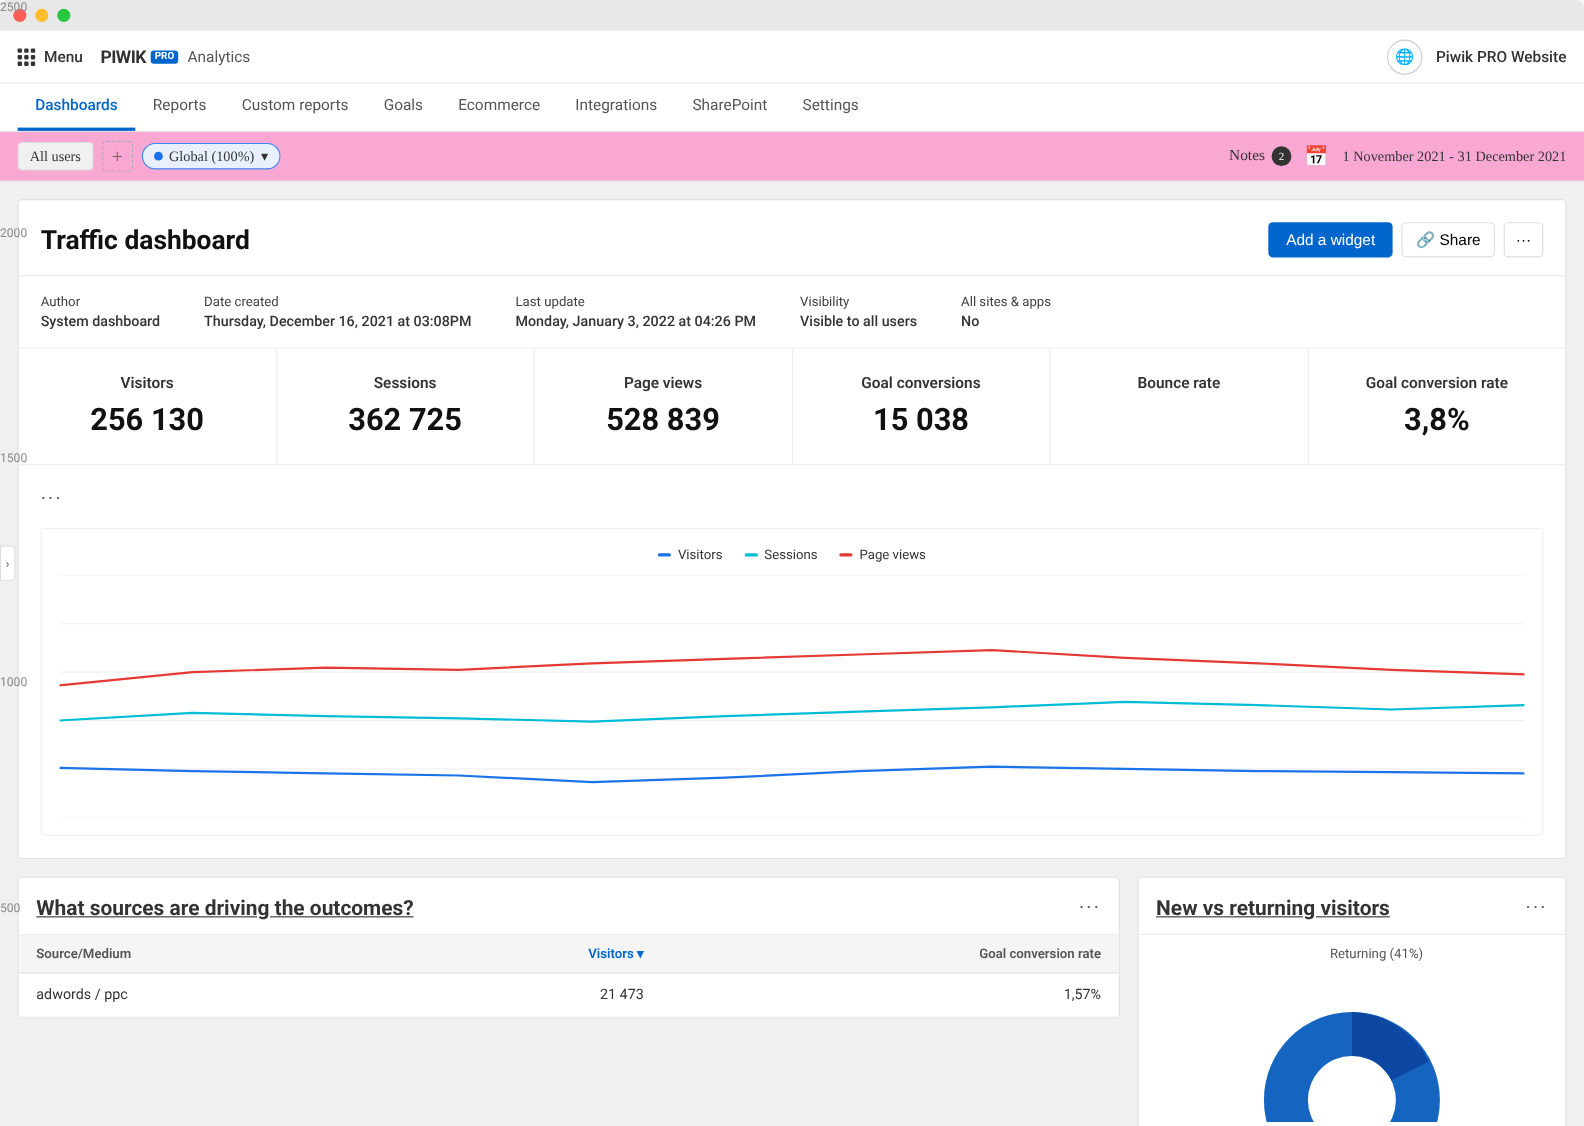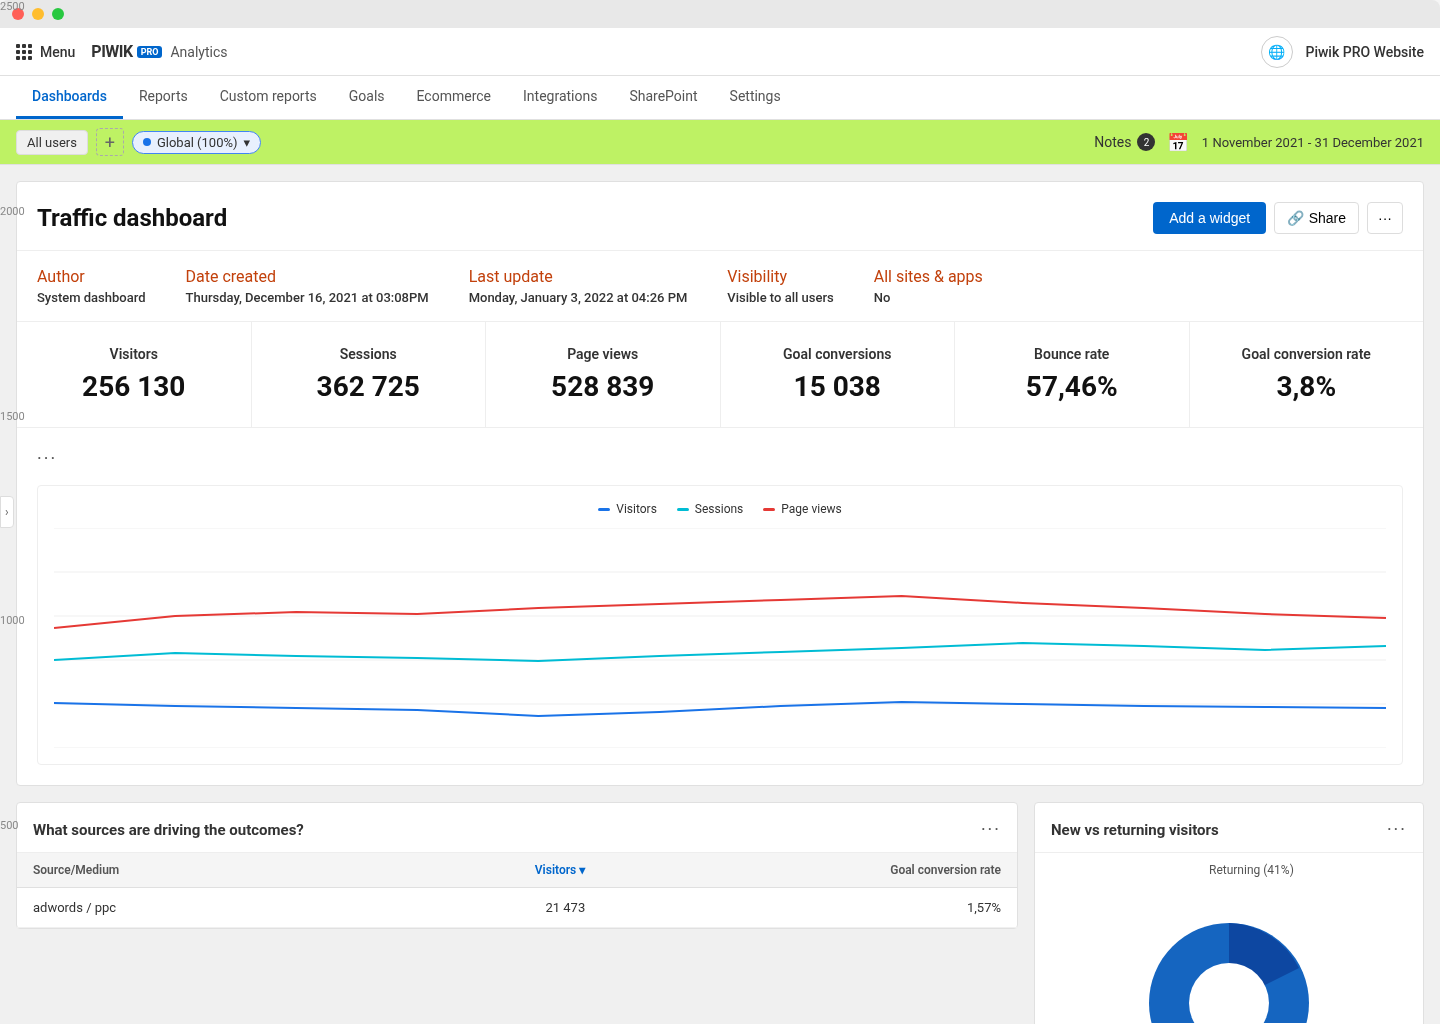--- a/index.html
+++ b/index.html
@@ -24,21 +24,21 @@
     .top-bar-right { margin-left: auto; display: flex; align-items: center; gap: 12px; }
     .globe-btn { width: 32px; height: 32px; border-radius: 50%; border: 1px solid #ccc; display: flex; align-items: center; justify-content: center; cursor: pointer; background: #fff; }
     .site-name { font-weight: 500; font-size: 14px; }
 
     
     .nav-tabs { background: #fff; border-bottom: 1px solid #e0e0e0; padding: 0 16px; display: flex; gap: 0; }
     .nav-tab { padding: 12px 16px; font-size: 14px; cursor: pointer; border-bottom: 3px solid transparent; color: #555; white-space: nowrap; }
     .nav-tab.active { color: #0066cc; border-bottom-color: #0066cc; font-weight: 500; }
 
     
-    .filter-bar { background: #bef264; padding: 8px 16px; display: flex; align-items: center; gap: 8px; border-bottom: 1px solid #e0e0e0; }
+    .filter-bar { background: #f9a8d4; padding: 8px 16px; display: flex; align-items: center; gap: 8px; border-bottom: 1px solid #e0e0e0; font-family: Liberation Serif, serif; }
     .filter-pill { background: #f0f0f0; border: 1px solid #ddd; border-radius: 4px; padding: 4px 10px; font-size: 13px; cursor: pointer; }
     .add-btn { width: 28px; height: 28px; display: flex; align-items: center; justify-content: center; border: 1px dashed #aaa; border-radius: 4px; cursor: pointer; color: #666; font-size: 18px; }
     .segment-pill { display: flex; align-items: center; gap: 6px; background: #e8f0fe; border: 1px solid #4285f4; border-radius: 20px; padding: 3px 10px; font-size: 13px; cursor: pointer; }
     .segment-dot { width: 8px; height: 8px; border-radius: 50%; background: #1a73e8; }
     .filter-right { margin-left: auto; display: flex; align-items: center; gap: 12px; }
     .notes-btn { display: flex; align-items: center; gap: 6px; cursor: pointer; font-size: 14px; }
     .notes-badge { background: #333; color: #fff; border-radius: 50%; width: 18px; height: 18px; display: flex; align-items: center; justify-content: center; font-size: 10px; }
     .calendar-btn { cursor: pointer; font-size: 18px; color: #555; }
     .date-range { font-size: 13px; color: #333; }
 
@@ -50,21 +50,21 @@
     .dashboard-header { padding: 20px 20px 16px; display: flex; align-items: center; justify-content: space-between; border-bottom: 1px solid #eee; }
     .dashboard-title { font-size: 24px; font-weight: 700; color: #111; }
     .dashboard-actions { display: flex; align-items: center; gap: 8px; border-radius: 14px; }
     .add-widget-btn { background: #0066cc; color: #fff; border: none; padding: 8px 16px; border-radius: 4px; font-size: 14px; cursor: pointer; font-weight: 500; }
     .share-btn { display: flex; align-items: center; gap: 4px; border: 1px solid #ddd; background: #fff; padding: 7px 12px; border-radius: 4px; cursor: pointer; font-size: 14px; }
     .more-btn { border: 1px solid #ddd; background: #fff; padding: 7px 10px; border-radius: 4px; cursor: pointer; font-size: 14px; }
 
     
     .dashboard-meta { padding: 16px 20px; display: flex; gap: 40px; border-bottom: 1px solid #eee; }
     .meta-item { display: flex; flex-direction: column; gap: 4px; }
-    .meta-label { font-size: 16px; color: #c2410c; }
+    .meta-label { font-size: 12px; color: #404040; }
     .meta-value { font-size: 13px; color: #333; font-weight: 500; }
 
     
     .stats-row { display: flex; border-bottom: 1px solid #eee; }
     .stat-card { flex: 1; padding: 24px 20px; text-align: center; border-right: 1px solid #eee; }
     .stat-card:last-child { border-right: none; }
     .stat-label { font-size: 14px; font-weight: 600; color: #333; margin-bottom: 8px; }
     .stat-value { font-size: 28px; font-weight: 700; color: #111; }
 
     
@@ -85,21 +85,21 @@
     .chart-right { flex: 1; position: relative; }
     .x-axis-labels { display: flex; justify-content: space-between; font-size: 10px; color: #888; margin-top: 4px; padding: 0 0 0 0; }
 
     
     .bottom-sections { display: flex; gap: 16px; }
     .bottom-left { flex: 1; }
     .bottom-right { width: 390px; }
 
     .table-section { background: #fff; border: 1px solid #e0e0e0; border-radius: 4px; }
     .table-header-row { display: flex; align-items: center; justify-content: space-between; padding: 16px 16px 12px; border-bottom: 1px solid #eee; }
-    .table-section-title { font-size: 15px; font-weight: 700; }
+    .table-section-title { font-size: 19px; font-weight: 700; text-decoration: underline; }
 
     table { width: 100%; border-collapse: collapse; }
     thead th { background: #f5f5f5; padding: 10px 16px; text-align: left; font-size: 12px; color: #555; font-weight: 600; border-bottom: 1px solid #e0e0e0; }
     thead th.sortable { color: #0066cc; cursor: pointer; }
     tbody td { padding: 12px 16px; font-size: 13px; border-bottom: 1px solid #f0f0f0; }
     tbody td.numeric { text-align: right; }
 
     
     .pie-section { background: #fff; border: 1px solid #e0e0e0; border-radius: 4px; }
     .pie-content { padding: 20px; display: flex; flex-direction: column; align-items: center; }
@@ -223,21 +223,20 @@
       <div class="stat-card">
         <div class="stat-label">Page views</div>
         <div class="stat-value">528 839</div>
       </div>
       <div class="stat-card">
         <div class="stat-label">Goal conversions</div>
         <div class="stat-value">15 038</div>
       </div>
       <div class="stat-card">
         <div class="stat-label">Bounce rate</div>
-        <div class="stat-value">57,46%</div>
       </div>
       <div class="stat-card">
         <div class="stat-label">Goal conversion rate</div>
         <div class="stat-value">3,8%</div>
       </div>
     </div>
 
     <div class="chart-section">
       <div class="section-header">
         <span class="more-options">···</span>

